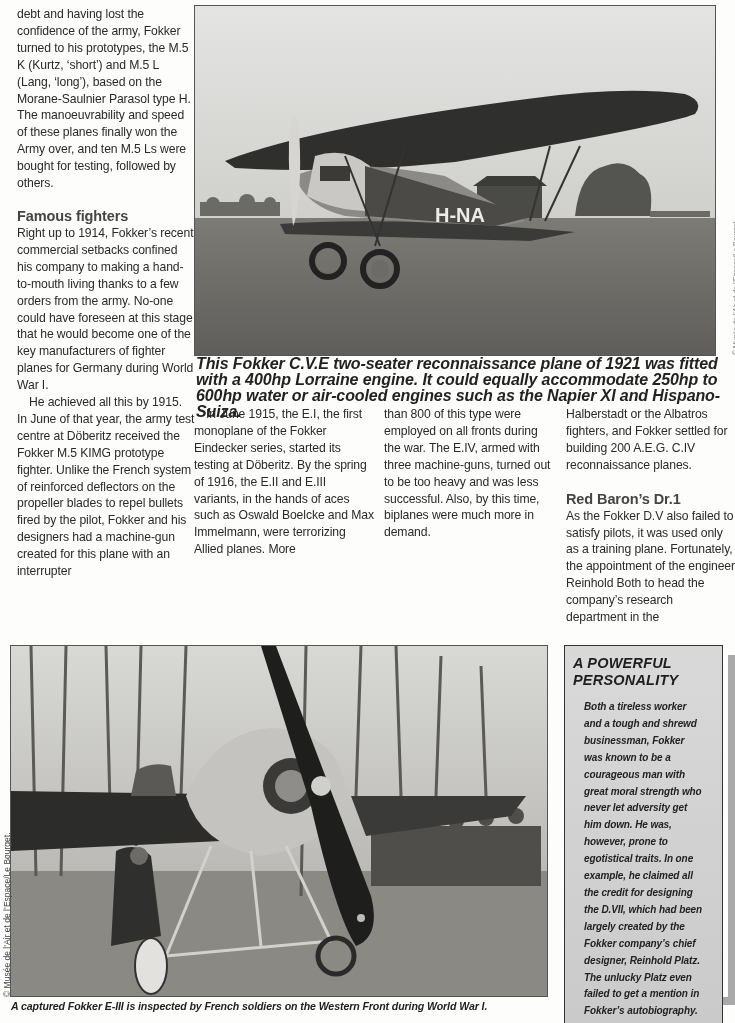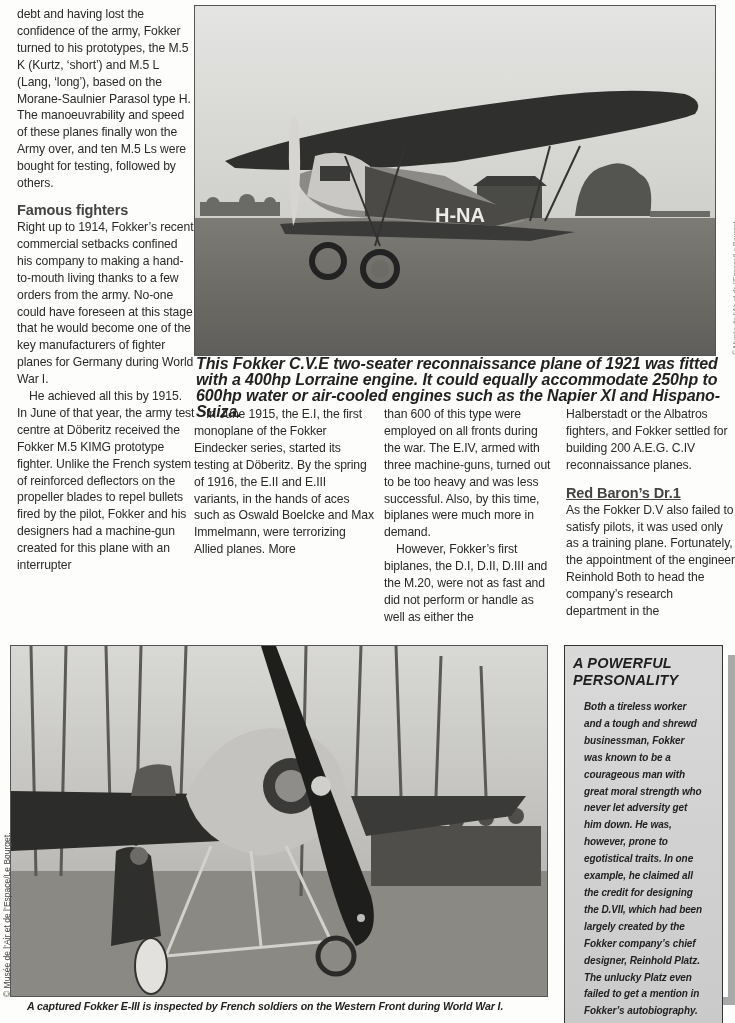--- a/index.html
+++ b/index.html
@@ -27,21 +27,21 @@
   .sidebar-shadow { position: absolute; left: 728px; top: 655px; width: 7px; height: 350px; background: #a9a9a9; }
   .sidebar-shadow2 { position: absolute; left: 572px; top: 997px; width: 163px; height: 8px; background: #a9a9a9; }
   .sidebar-title { font-weight: bold; font-style: italic; font-size: 14.5px; line-height: 15px; color: #1e1e1e; margin: 0 0 2px 0; letter-spacing: 0.2px; }
   .sidebar-body { font-weight: bold; font-style: italic; font-size: 10px; line-height: 16.9px; color: #222; margin: 11px; letter-spacing: -0.1px; }
 </style>
 </head>
 <body>
 
 <div class="col" style="left:17px; top:6px; width:178px;">
   <p>debt and having lost the confidence of the army, Fokker turned to his prototypes, the M.5 K (Kurtz, ‘short’) and M.5 L (Lang, ‘long’), based on the Morane-Saulnier Parasol type H. The manoeuvrability and speed of these planes finally won the Army over, and ten M.5 Ls were bought for testing, followed by others.</p>
-  <p class="heading" style="margin-top:9px;">Famous fighters</p>
+  <p class="heading" style="margin-top:15px;">Famous fighters</p>
   <p>Right up to 1914, Fokker’s recent commercial setbacks confined his company to making a hand-to-mouth living thanks to a few orders from the army. No-one could have foreseen at this stage that he would become one of the key manufacturers of fighter planes for Germany during World War I.</p>
   <p class="indent">He achieved all this by 1915. In June of that year, the army test centre at Döberitz received the Fokker M.5 KIMG prototype fighter. Unlike the French system of reinforced deflectors on the propeller blades to repel bullets fired by the pilot, Fokker and his designers had a machine-gun created for this plane with an interrupter</p>
 </div>
 
 <div class="photo" style="left:194px; top:5px; width:520px; height:349px;">
   <svg width="520" height="349" viewBox="0 0 520 349">
     <defs>
       <linearGradient id="skyTop" x1="0" y1="0" x2="0" y2="1">
         <stop offset="0" stop-color="#e4e4e2"></stop>
         <stop offset="1" stop-color="#cfcfcc"></stop>
@@ -86,27 +86,26 @@
 </div>
 <div class="credit-vert" style="left:732px; top:355px; transform: rotate(-90deg); color:#777; font-size:7px;">© Musée de l’Air et de l’Espace/Le Bourget</div>
 
 <div class="caption" style="left:196px; top:356px; width:536px;">This Fokker C.V.E two-seater reconnaissance plane of 1921 was fitted with a 400hp Lorraine engine. It could equally accommodate 250hp to 600hp water or air-cooled engines such as the Napier XI and Hispano-Suiza.</div>
 
 <div class="col" style="left:194px; top:406px; width:180px;">
   <p class="indent">In June 1915, the E.I, the first monoplane of the Fokker Eindecker series, started its testing at Döberitz. By the spring of 1916, the E.II and E.III variants, in the hands of aces such as Oswald Boelcke and Max Immelmann, were terrorizing Allied planes. More</p>
 </div>
 
 <div class="col" style="left:384px; top:406px; width:172px;">
-  <p>than 600 of this type were employed on all fronts during the war. The E.IV, armed with three machine-guns, turned out to be too heavy and was less successful. Also, by this time, biplanes were much more in demand.</p>
-  <p class="indent">However, Fokker’s first biplanes, the D.I, D.II, D.III and the M.20, were not as fast and did not perform or handle as well as either the</p>
+  <p>than 800 of this type were employed on all fronts during the war. The E.IV, armed with three machine-guns, turned out to be too heavy and was less successful. Also, by this time, biplanes were much more in demand.</p>
 </div>
 
 <div class="col" style="left:566px; top:406px; width:170px;">
   <p>Halberstadt or the Albatros fighters, and Fokker settled for building 200 A.E.G. C.IV reconnaissance planes.</p>
-  <p class="heading" style="margin-top:10px;text-decoration:underline;">Red Baron’s Dr.1</p>
+  <p class="heading" style="margin-top:16px;">Red Baron’s Dr.1</p>
   <p>As the Fokker D.V also failed to satisfy pilots, it was used only as a training plane. Fortunately, the appointment of the engineer Reinhold Both to head the company’s research department in the</p>
 </div>
 
 <div class="photo" style="left:10px; top:645px; width:536px; height:350px;">
   <svg width="536" height="350" viewBox="0 0 536 350">
     <defs>
       <linearGradient id="skyBot" x1="0" y1="0" x2="0" y2="1">
         <stop offset="0" stop-color="#d8d8d5"></stop>
         <stop offset="1" stop-color="#b9b8b4"></stop>
       </linearGradient>
@@ -149,21 +148,21 @@
     </g>
     <g fill="#2f2f2d">
       <path d="M105 205 Q125 195 140 210 L150 290 L100 300 Z"></path>
       <circle cx="128" cy="210" r="9" fill="#6c6b67"></circle>
       <path d="M125 125 Q140 115 160 120 L165 150 L120 150 Z" fill="#5a5956"></path>
     </g>
   </svg>
 </div>
 <div class="credit-vert" style="left:2px; top:997px; transform: rotate(-90deg);">© Musée de l’Air et de l’Espace/Le Bourget.</div>
 
-<div class="caption" style="left:11px; top:998px; width:545px; font-size:10.6px;margin-left:16px;">A captured Fokker E-III is inspected by French soldiers on the Western Front during World War I.</div>
+<div class="caption" style="left:11px; top:998px; width:545px; font-size:10.6px;">A captured Fokker E-III is inspected by French soldiers on the Western Front during World War I.</div>
 
 <div class="sidebar-shadow"></div>
 <div class="sidebar-shadow2"></div>
 <div class="sidebar-box">
   <p class="sidebar-title">A POWERFUL</p>
   <p class="sidebar-title">PERSONALITY</p>
   <p class="sidebar-body">Both a tireless worker and a tough and shrewd businessman, Fokker was known to be a courageous man with great moral strength who never let adversity get him down. He was, however, prone to egotistical traits. In one example, he claimed all the credit for designing the D.VII, which had been largely created by the Fokker company’s chief designer, Reinhold Platz. The unlucky Platz even failed to get a mention in Fokker’s autobiography.</p>
 </div>
 
 </body></html>

